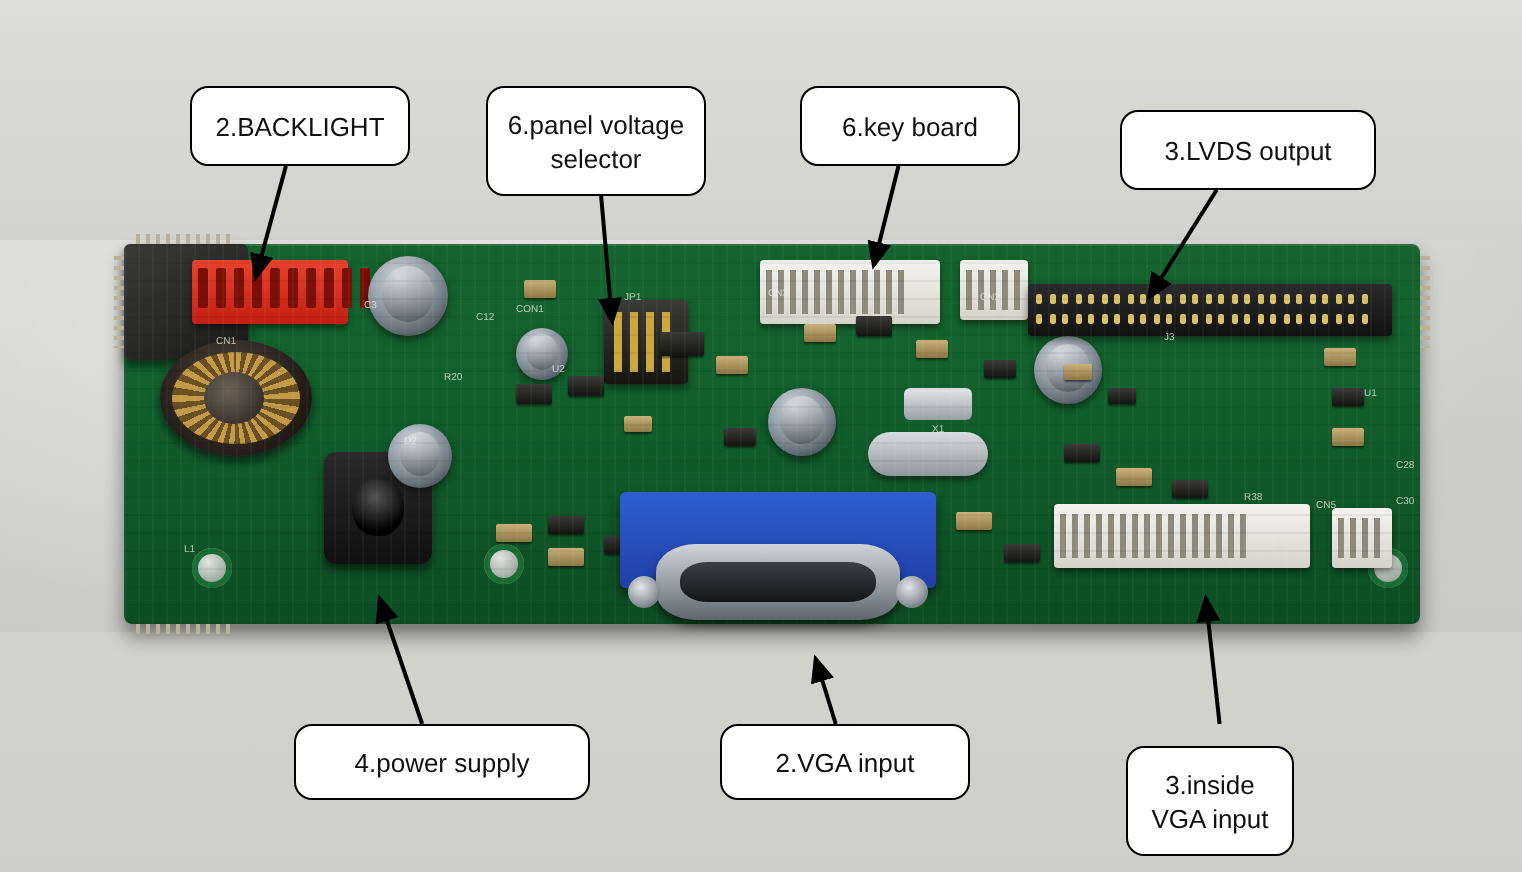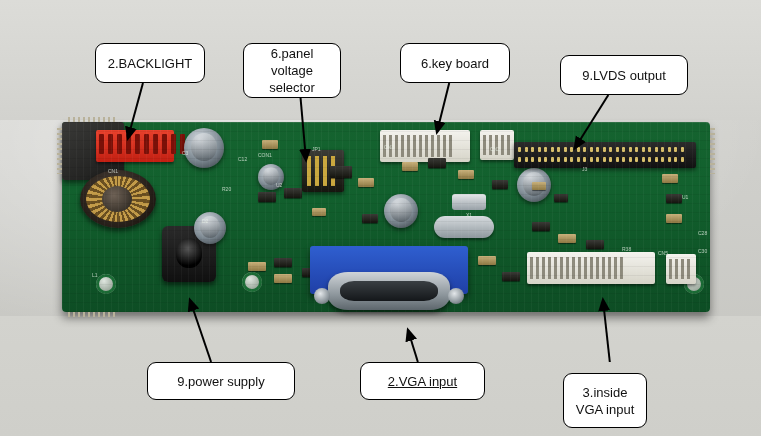--- a/index.html
+++ b/index.html
@@ -390,34 +390,34 @@
         <line x1="211.08" y1="362" x2="190" y2="300"></line>
         <line x1="417.86" y1="362" x2="408" y2="330"></line>
         <line x1="609.8" y1="362" x2="603" y2="300"></line>
       </g>
   </svg>
 
   <div id="callout-layer">
       <div class="callout" style="left: 95px; top: 43px; width: 110px; height: 40px;">
         <span style="white-space: pre-line;">2.BACKLIGHT</span>
       </div>
-      <div class="callout" style="left: 243px; top: 43px; width: 98px; height: 55px;">
+      <div class="callout" style="left: 243px; top: 43px; width: 110px; height: 55px;">
         <span style="white-space: pre-line;">6.panel voltage
 selector</span>
       </div>
       <div class="callout" style="left: 400px; top: 43px; width: 110px; height: 40px;">
         <span style="white-space: pre-line;">6.key board</span>
       </div>
       <div class="callout" style="left: 560px; top: 55px; width: 128px; height: 40px;">
-        <span style="white-space: pre-line;">9.LVDS output</span>
+        <span style="white-space: pre-line;">3.LVDS output</span>
       </div>
       <div class="callout" style="left: 147px; top: 362px; width: 148px; height: 38px;">
-        <span style="white-space: pre-line;">9.power supply</span>
+        <span style="white-space: pre-line;">4.power supply</span>
       </div>
       <div class="callout" style="left: 360px; top: 362px; width: 125px; height: 38px;">
-        <span style="white-space: pre-line; text-decoration: underline;">2.VGA input</span>
+        <span style="white-space: pre-line;">2.VGA input</span>
       </div>
       <div class="callout" style="left: 563px; top: 373px; width: 84px; height: 55px;">
         <span style="white-space: pre-line;">3.inside
 VGA input</span>
       </div>
     </div>
 </div>
 
 </body></html>

